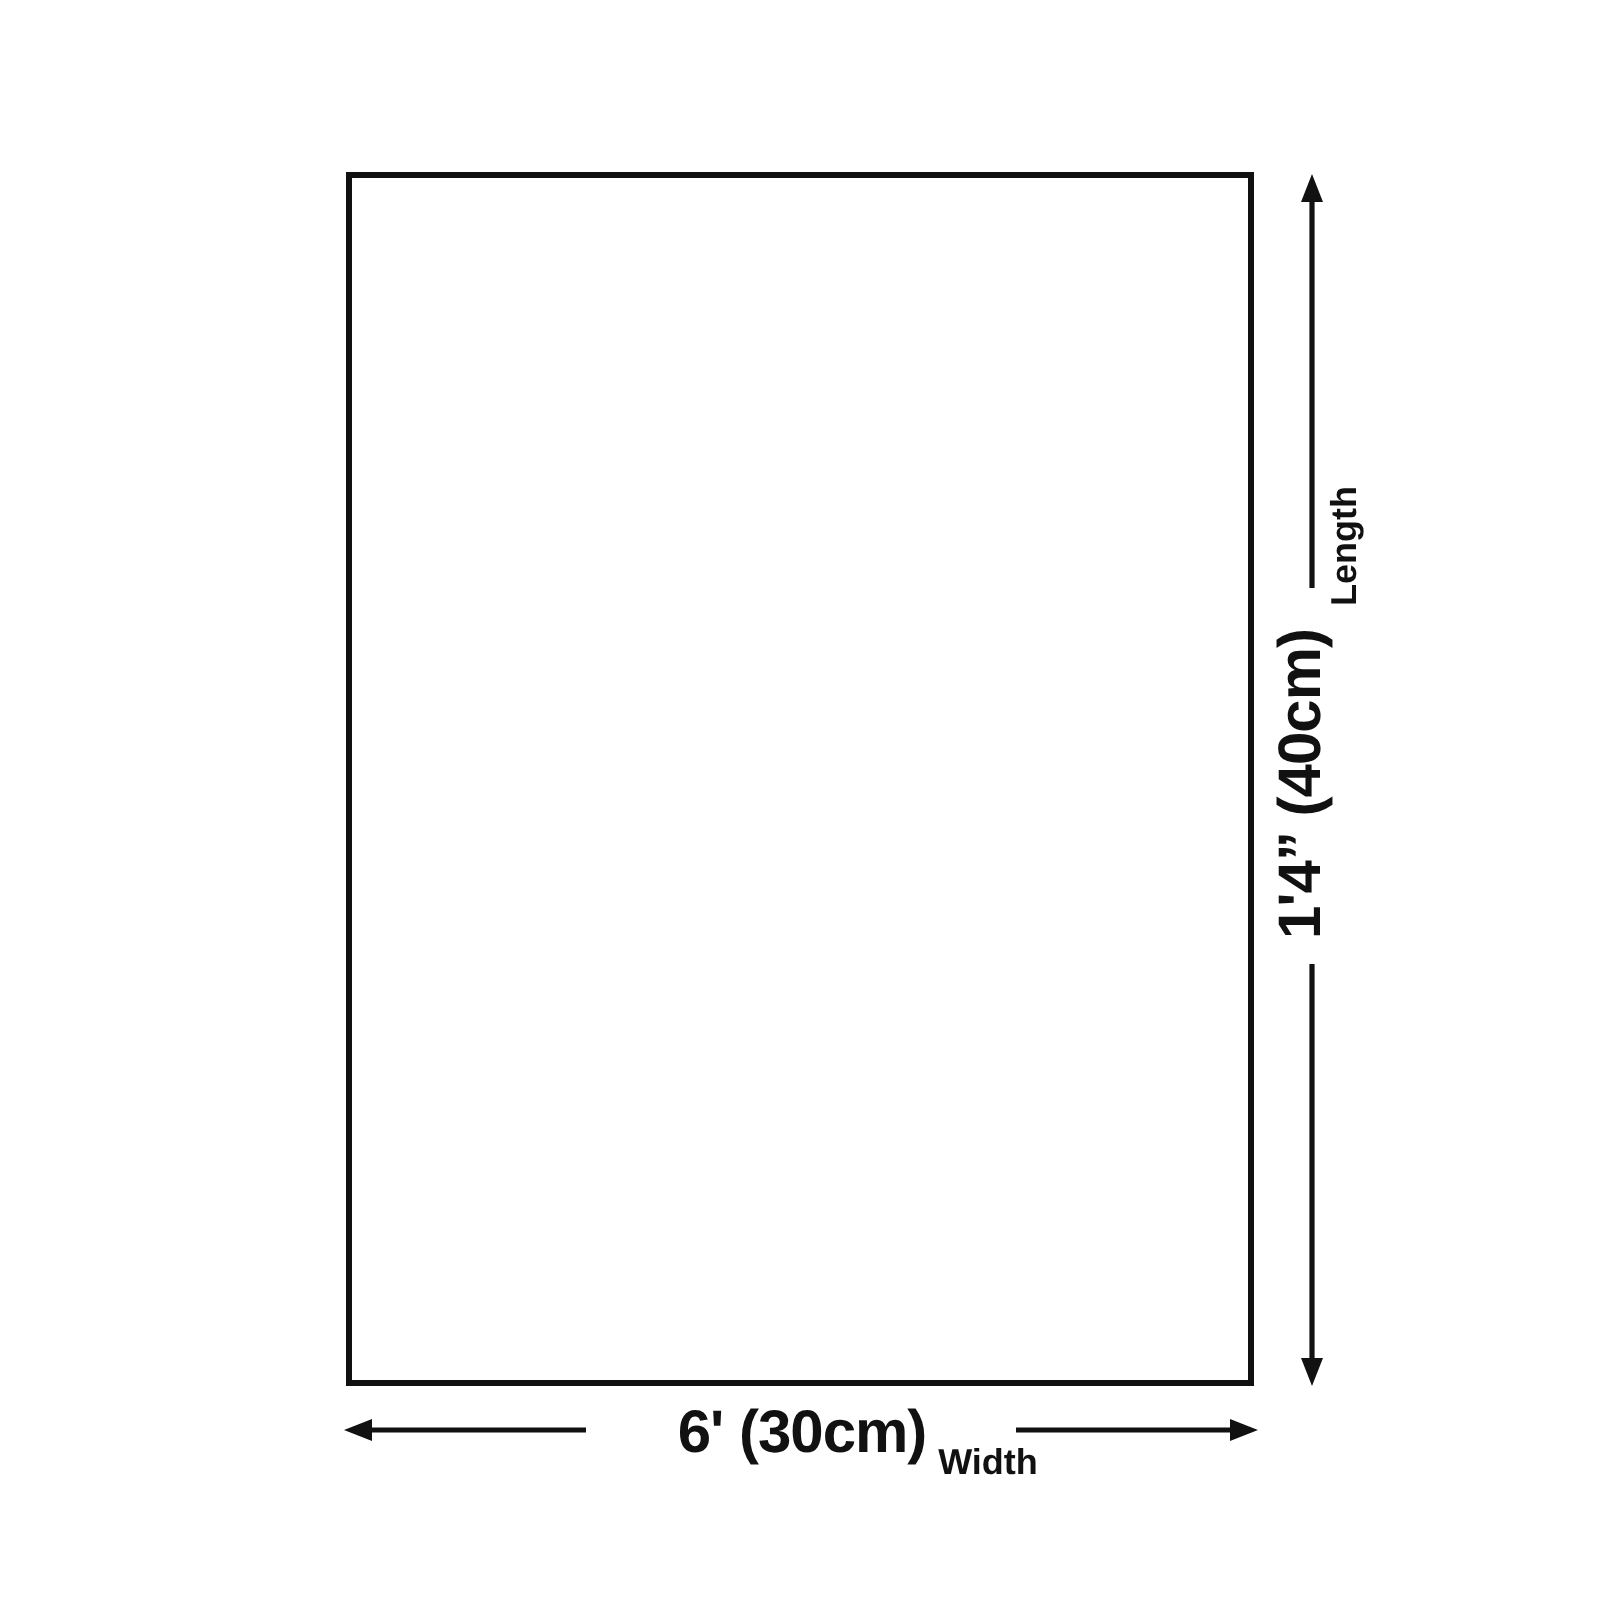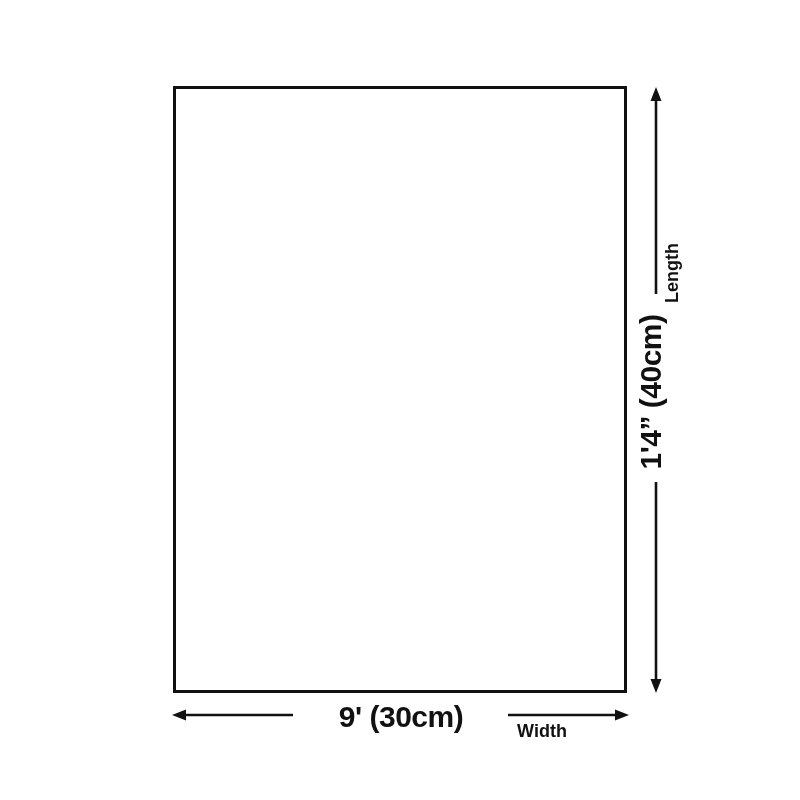--- a/index.html
+++ b/index.html
@@ -66,21 +66,21 @@
     width: 90px;
     height: 22px;
   }
   .width-value {
     left: 281px;
     top: 699px;
     width: 240px;
     height: 36px;
   }
   .width-label {
-    left: 492px;
+    left: 444px;
     top: 720px;
     width: 100px;
     height: 22px;
   }
 </style>
 </head>
 <body>
 
 <div class="stage">
 
@@ -103,17 +103,17 @@
 
   <svg class="arrow arrow-h-right" width="121" height="16" viewBox="0 0 121 16" xmlns="http://www.w3.org/2000/svg">
     <line x1="0" y1="8" x2="109" y2="8" stroke="#111111" stroke-width="2.6"></line>
     <polygon points="121,8 107,2.5 107,13.5" fill="#111111"></polygon>
   </svg>
 
   <div class="dim-text dim-value rot length-value">1'4” (40cm)</div>
 
   <div class="dim-text dim-label rot length-label">Length</div>
 
-  <div class="dim-text dim-value width-value">9' (30cm)</div>
+  <div class="dim-text dim-value width-value">6' (30cm)</div>
 
   <div class="dim-text dim-label width-label">Width</div>
 
 </div>
 
 </body></html>

